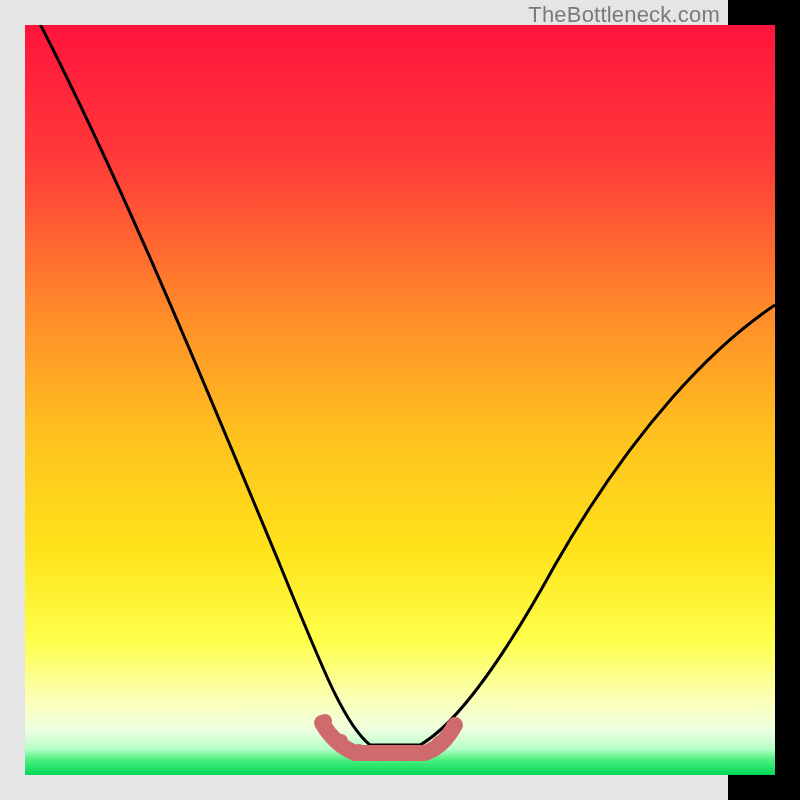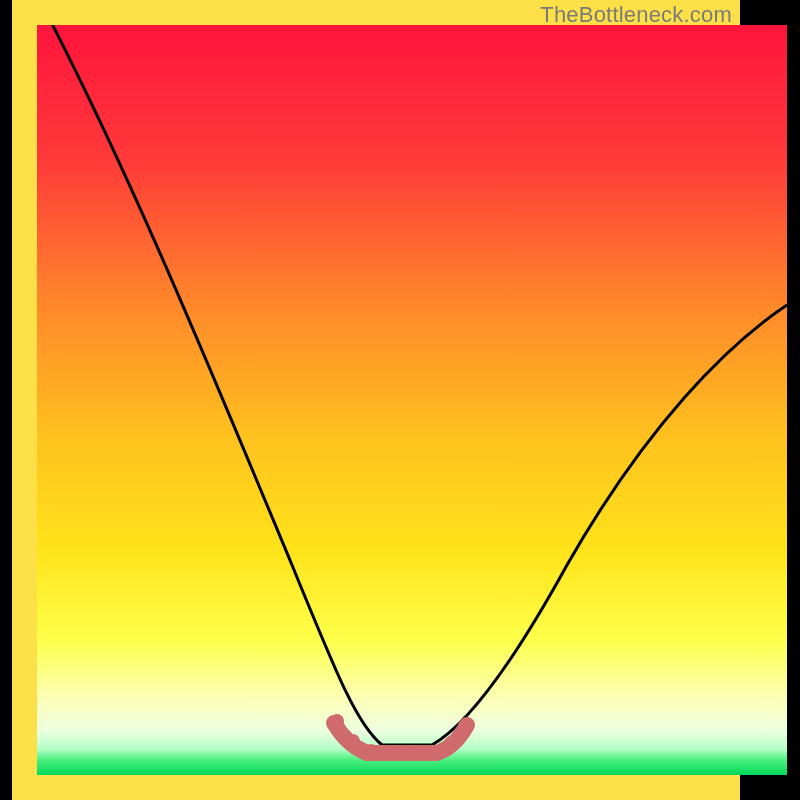--- a/index.html
+++ b/index.html
@@ -6,25 +6,25 @@
     margin: 0;
     padding: 0;
     width: 800px;
     height: 800px;
     background: #000;
     overflow: hidden;
     font-family: Arial, Helvetica, sans-serif;
   }
   .frame {
     position: absolute;
-    left: 12px;
+    left: 0;
     top: 0;
     width: 728px;
     height: 800px;
-    background: #fde047;
+    background: #e5e5e5;
   }
   .plot-area {
     position: absolute;
     left: 25px;
     top: 25px;
     width: 750px;
     height: 750px;
     
   }
   .watermark {

